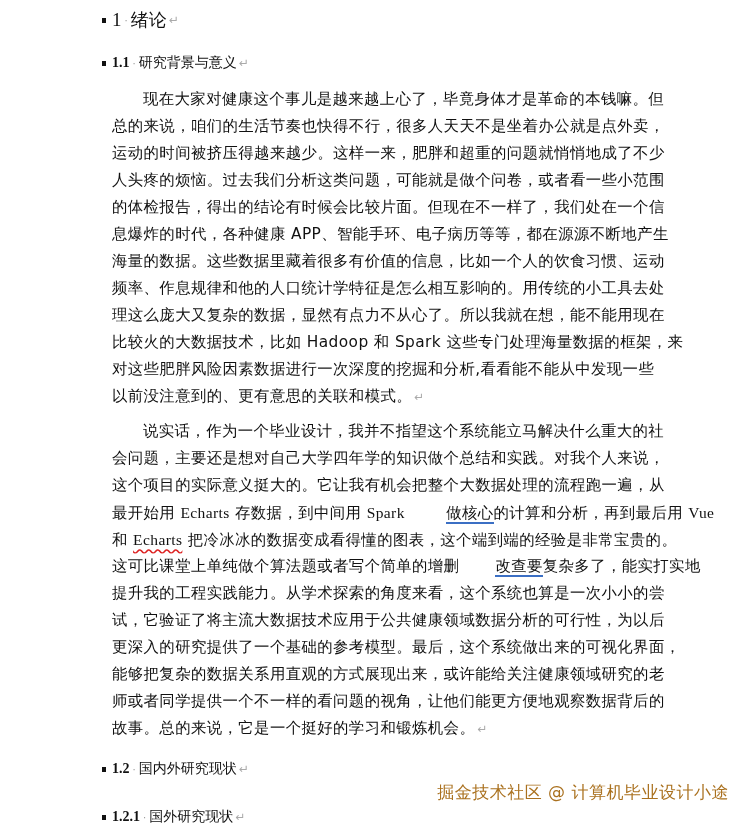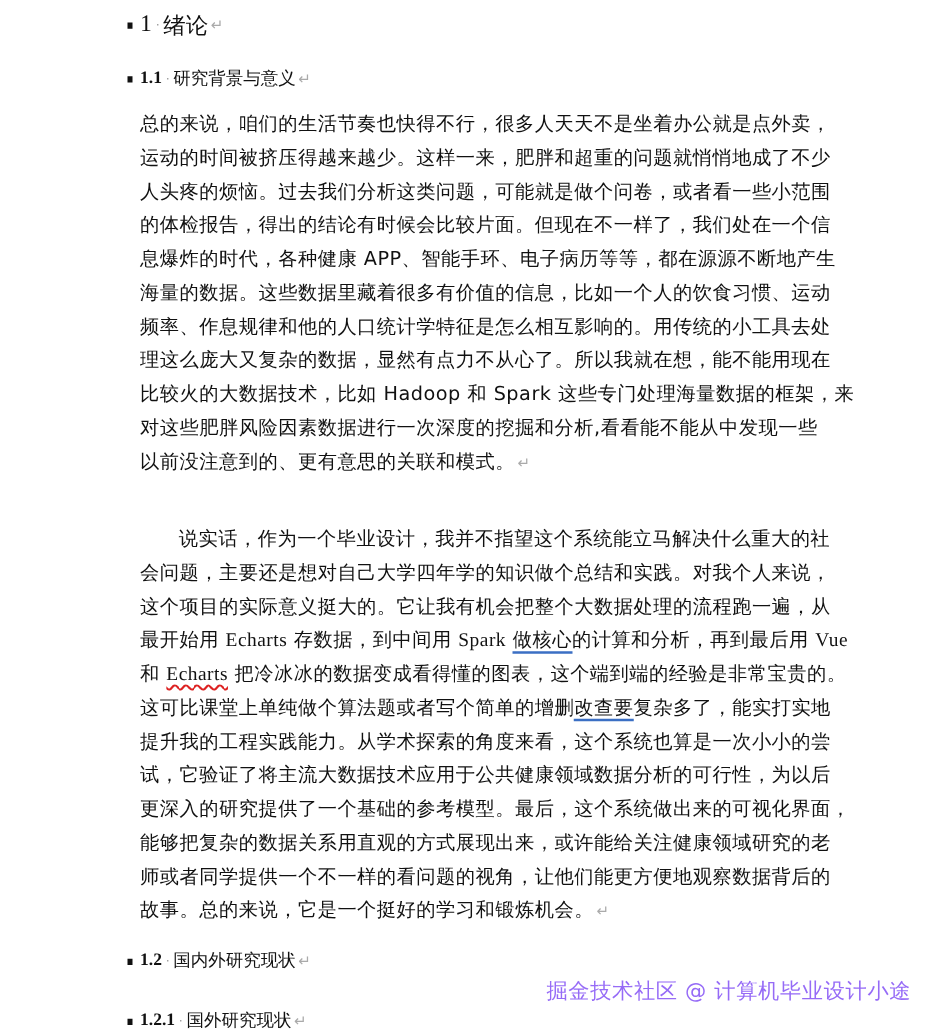--- a/index.html
+++ b/index.html
@@ -13,23 +13,23 @@
   .h2 { font-size:14px; }
   .h2 .num { font-family:"Liberation Serif",serif; font-size:14px;font-weight:bold; }
   .dot { color:#999; font-size:10px; margin:0 3px; }
   .pmark { color:#aaa; font-size:12px; margin-left:2px; }
   .para { position:absolute; left:112px; width:526px; font-size:15.4px; line-height:27px;
           text-align:justify; text-align-last:left; letter-spacing:0.4px; }
   .para .line { display:block; white-space:nowrap; text-align:justify; text-align-last:justify; height:27px; }
   .para .line.last { text-align-last:left; }
   .indent { padding-left:31px; }
   .latin { font-family:"Liberation Serif",serif; font-size:15.5px; }
-  .ul-blue { border-bottom:2px double #3b6fc4; }
+  .ul-blue { border-bottom:2px double #3b6fc4;margin-left:36px; }
   .ul-red { text-decoration:underline wavy #d22; text-underline-offset:3px; }
-  .watermark { position:absolute; right:18px; top:781px; font-size:17px; color:#8b5cf6; opacity:0.9; letter-spacing:0.5px; }
+  .watermark { position:absolute; right:18px; top:781px; font-size:17px; color:#a16207; opacity:0.9; letter-spacing:0.5px; }
 </style>
 </head>
 <body>
 
 <div class="page">
 
   <div class="heading h1">
     <span class="bullet"></span>
     <span class="num">1</span>
     <span class="dot">·</span>
@@ -39,20 +39,21 @@
 
   <div class="heading h2" style="top:54px;">
     <span class="bullet"></span>
     <span class="num">1.1</span>
     <span class="dot">·</span>
     <span>研究背景与意义</span>
     <span class="pmark">↵</span>
   </div>
 
   <div class="para" style="top:86px;">
+    <span class="line indent">现在大家对健康这个事儿是越来越上心了，毕竟身体才是革命的本钱嘛。但</span>
     <span class="line">总的来说，咱们的生活节奏也快得不行，很多人天天不是坐着办公就是点外卖，</span>
     <span class="line">运动的时间被挤压得越来越少。这样一来，肥胖和超重的问题就悄悄地成了不少</span>
     <span class="line">人头疼的烦恼。过去我们分析这类问题，可能就是做个问卷，或者看一些小范围</span>
     <span class="line">的体检报告，得出的结论有时候会比较片面。但现在不一样了，我们处在一个信</span>
     <span class="line">息爆炸的时代，各种健康 APP、智能手环、电子病历等等，都在源源不断地产生</span>
     <span class="line">海量的数据。这些数据里藏着很多有价值的信息，比如一个人的饮食习惯、运动</span>
     <span class="line">频率、作息规律和他的人口统计学特征是怎么相互影响的。用传统的小工具去处</span>
     <span class="line">理这么庞大又复杂的数据，显然有点力不从心了。所以我就在想，能不能用现在</span>
     <span class="line">比较火的大数据技术，比如 Hadoop 和 Spark 这些专门处理海量数据的框架，来</span>
     <span class="line">对这些肥胖风险因素数据进行一次深度的挖掘和分析,看看能不能从中发现一些</span>

